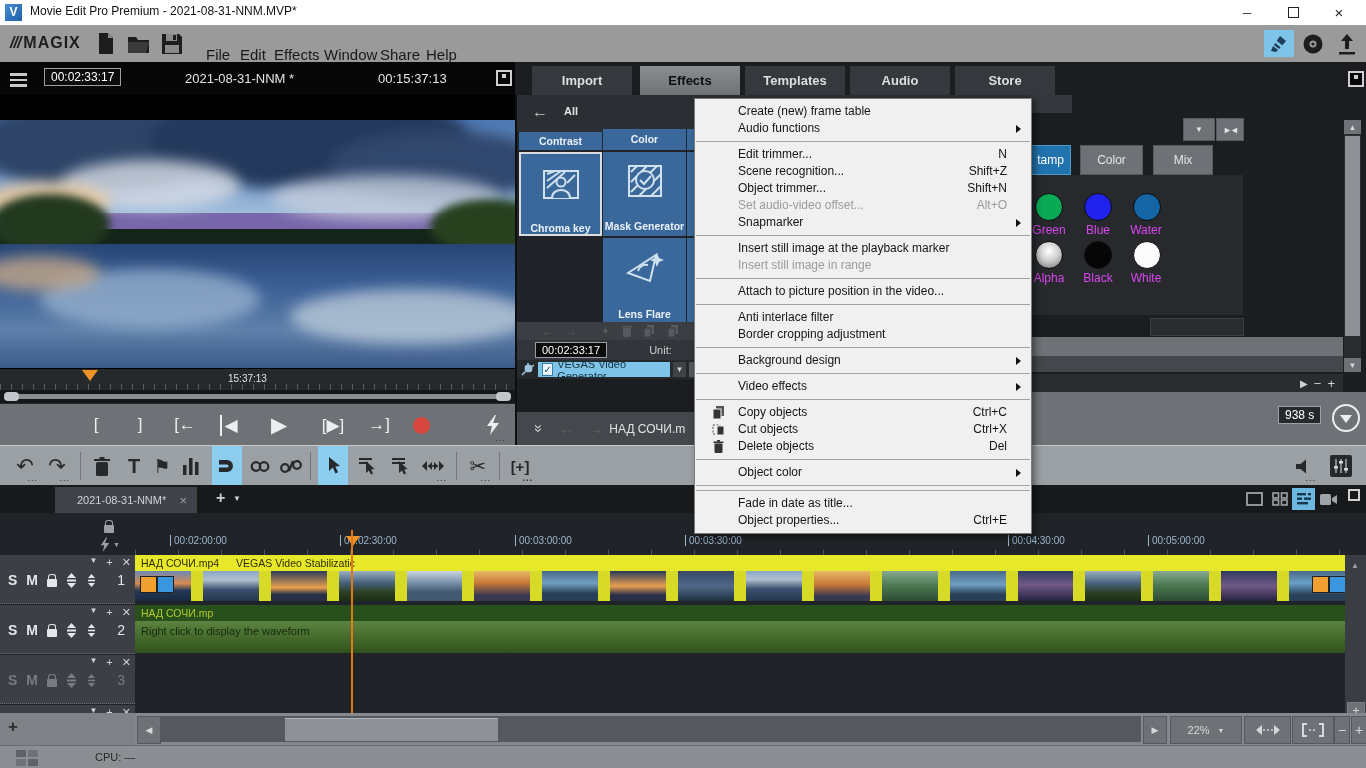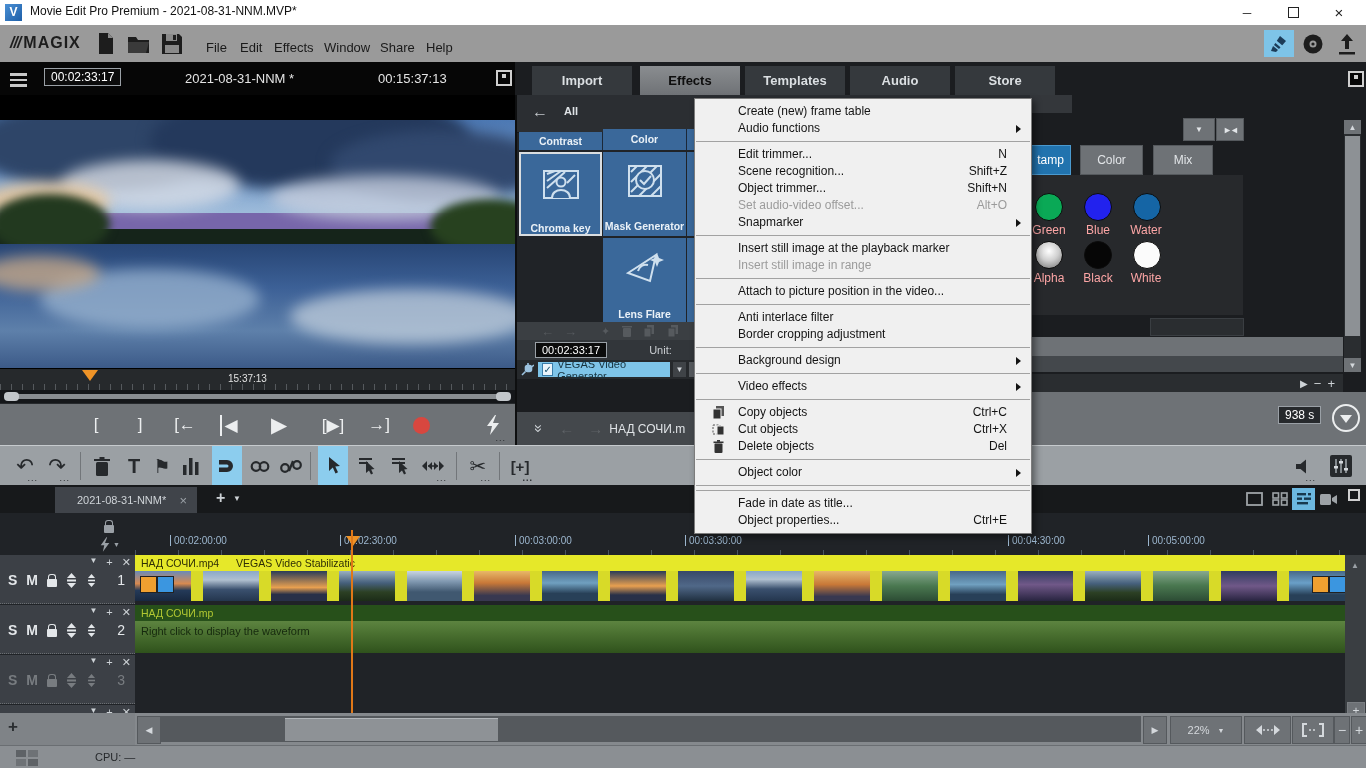--- a/index.html
+++ b/index.html
@@ -16,21 +16,21 @@
          color:#fff;font-weight:bold;font-size:12px;text-align:center;line-height:17px;}
   .wtitle{left:30px;top:4px;font-size:12px;}
   .wbtn{top:0;width:46px;height:25px;display:flex;align-items:center;justify-content:center;font-size:12px;color:#222;}
   .maxbox{width:9px;height:9px;border:1.5px solid #222;}
 
   
   .menubar{left:0;top:25px;width:1366px;height:37px;background:#9a9a9a;border-bottom:1px solid #6f6f6f;}
   .magix{left:10px;top:9px;font-size:16px;font-weight:bold;color:#1d1d1d;letter-spacing:1px;}
   .magix i{font-style:italic;letter-spacing:-1px;margin-right:3px;}
   .mbicon{top:7px;width:24px;height:24px;color:#222;}
-  .mitem{top:4px;height:37px;display:flex;align-items:center;font-size:13px;color:#1a1a1a;padding:0 6px;}
+  .mitem{top:11px;height:37px;display:flex;align-items:center;font-size:15px;color:#1a1a1a;padding:0 6px;}
   .topbtn{top:5px;width:30px;height:27px;display:flex;align-items:center;justify-content:center;}
 
   
   .pvhead{left:0;top:62px;width:515px;height:33px;background:#060606;color:#e4e4e4;}
   .tcbox{border:1px solid #9aa0a6;background:#0c0c0c;color:#fff;font-size:12px;padding:1px 6px;}
   .burger span{display:block;width:17px;height:2.5px;background:#c8c8c8;margin:3px 0;}
   .sqicon{width:12px;height:12px;border:2px solid #cfcfcf;background:#060606;}
   .sqicon:before{content:"";display:block;width:4px;height:4px;background:#cfcfcf;margin:2px auto;}
   .video{left:0;top:95px;width:515px;height:273px;background:#000;overflow:hidden;}
   .scene{left:0;top:25px;width:515px;height:248px;background:linear-gradient(180deg,#5a82b8 0%,#74a 0%,#5d87bc 10%,#8fb2d6 30%,#49700f 0%);overflow:hidden;}
@@ -65,21 +65,21 @@
   .fxdark{position:absolute;left:0;top:284px;width:179px;height:33px;background:#1b1d20;}
   .fxmedia{position:absolute;left:0;top:317px;width:179px;height:33px;background:#44484c;color:#dfe3e6;}
   .chk{width:11px;height:11px;background:#eaf4fa;border:1px solid #3a7ca8;font-size:10px;line-height:11px;text-align:center;color:#14506e;}
 
   
   .rightpanel{left:1030px;top:95px;width:336px;height:350px;background:#1b1d20;}
   .gbtn{background:#6e7276;border:1px solid #55595d;color:#e2e5e8;display:flex;align-items:center;justify-content:center;font-size:12px;}
   .bluebtn{background:#2173ae;border:1px solid #4a9ad0;color:#fff;}
   .swpanel{position:absolute;left:0;top:80px;width:213px;height:140px;background:#27292c;}
   .swatch{width:26px;height:26px;border-radius:50%;border:1px solid #0c0c0c;}
-  .swl{font-size:12px;color:#fca5a5;text-align:center;}
+  .swl{font-size:12px;color:#d946ef;text-align:center;}
   .vsb{position:absolute;background:#2a2d30;}
   .sbtn{background:#6e7276;color:#d4d8dc;display:flex;align-items:center;justify-content:center;font-size:8px;}
   .clockic{width:24px;height:24px;border-radius:50%;border:2.5px solid #eceeef;display:flex;align-items:center;justify-content:center;}
   .clockic:before{content:"";width:0;height:0;border-left:6px solid transparent;border-right:6px solid transparent;border-top:8px solid #eceeef;margin-top:2px;}
 
   
   .toolbar{left:0;top:445px;width:1366px;height:40px;background:#9ba0a4;border-top:1px solid #c6cacd;color:#26292c;}
   .ti{position:absolute;top:0;height:40px;display:flex;align-items:center;justify-content:center;color:#26292c;font-size:19px;}
   .ti.hl{background:#8ccdee;}
   .tsep{position:absolute;top:6px;width:1px;height:28px;background:#72767a;}

